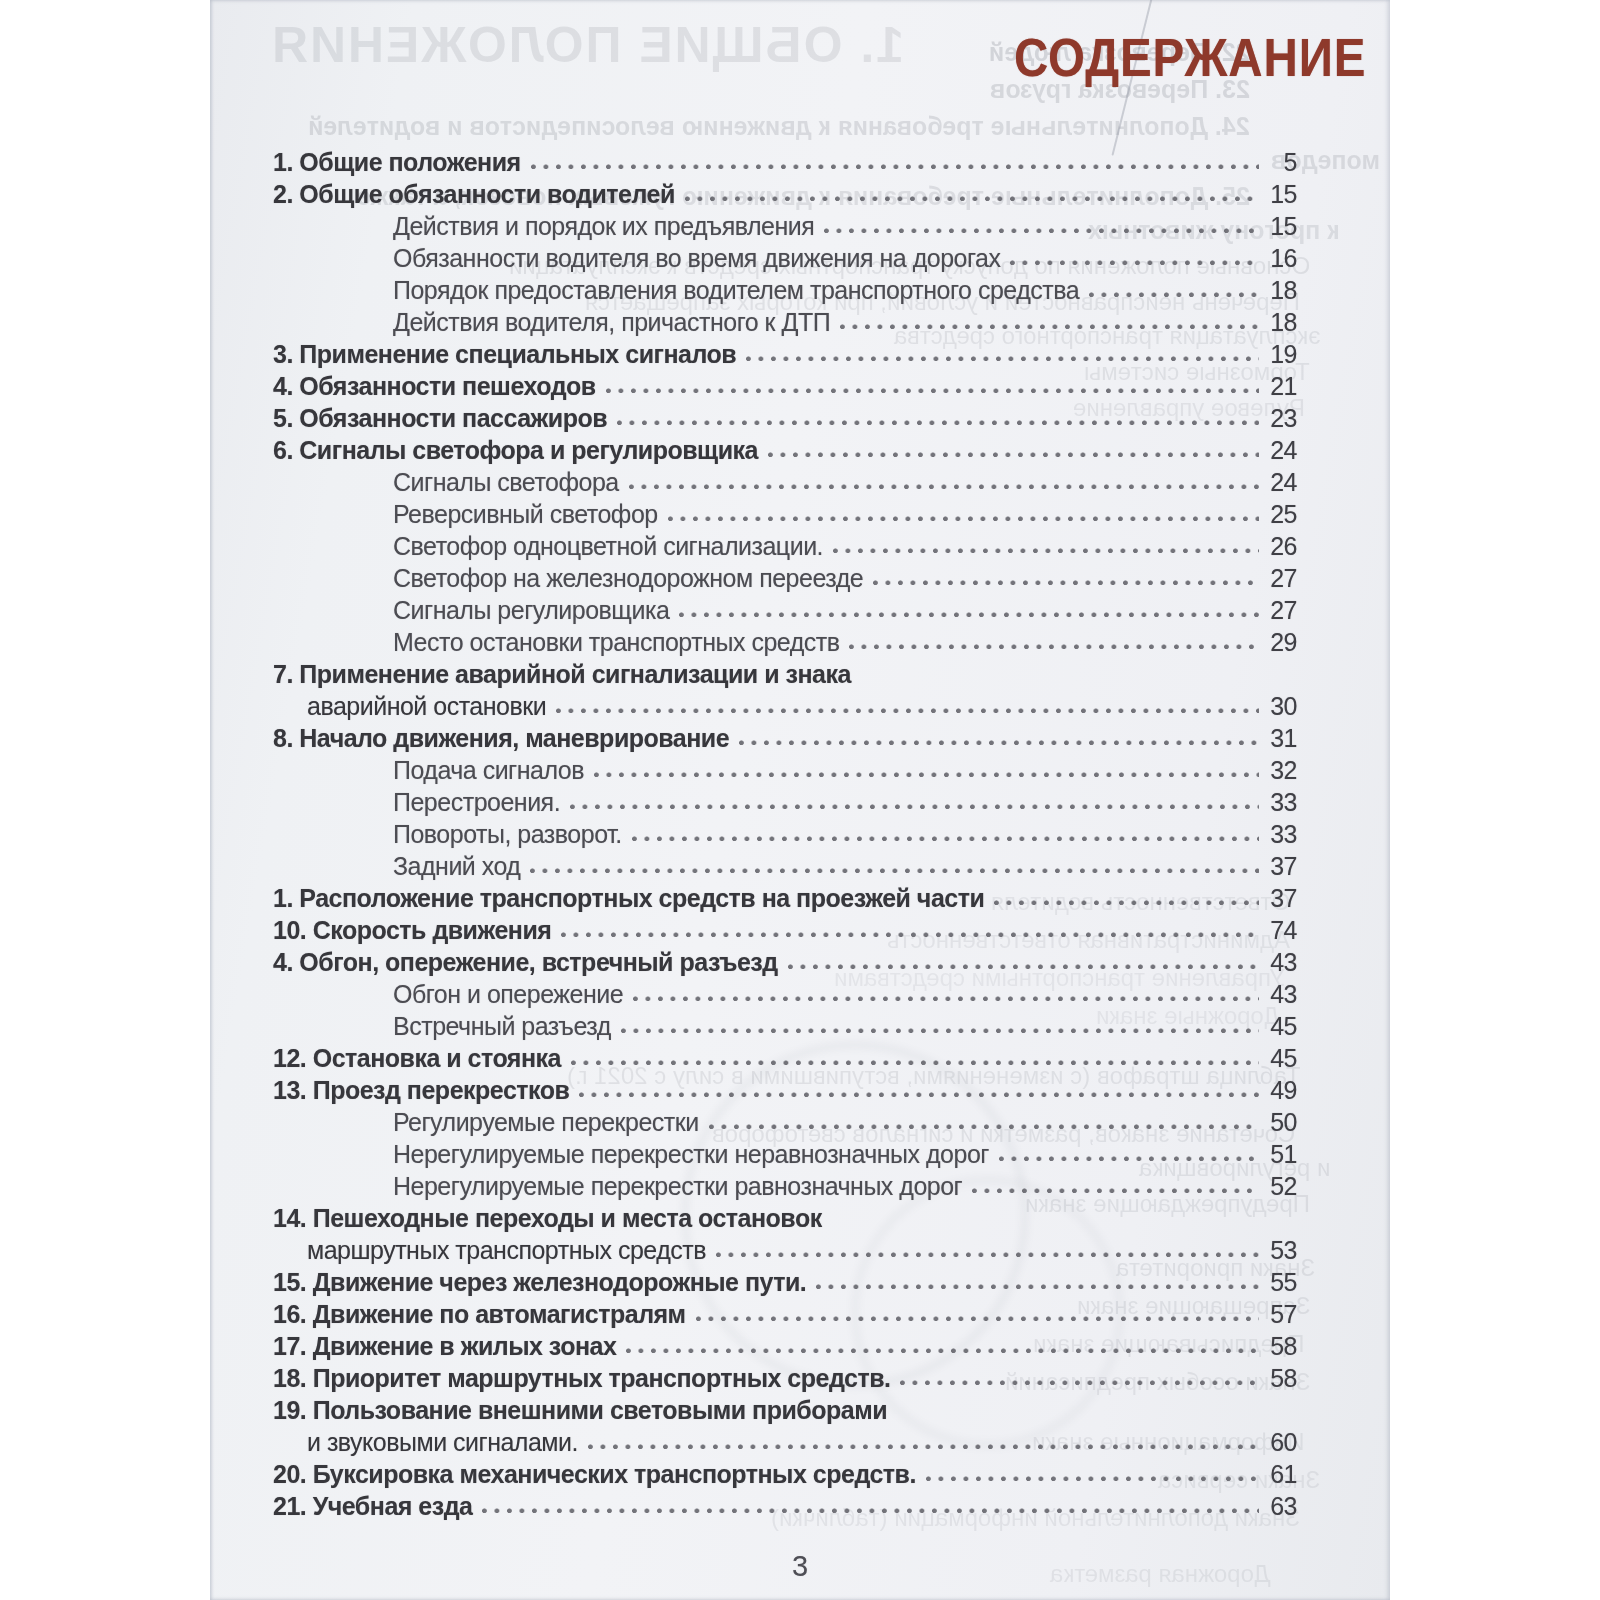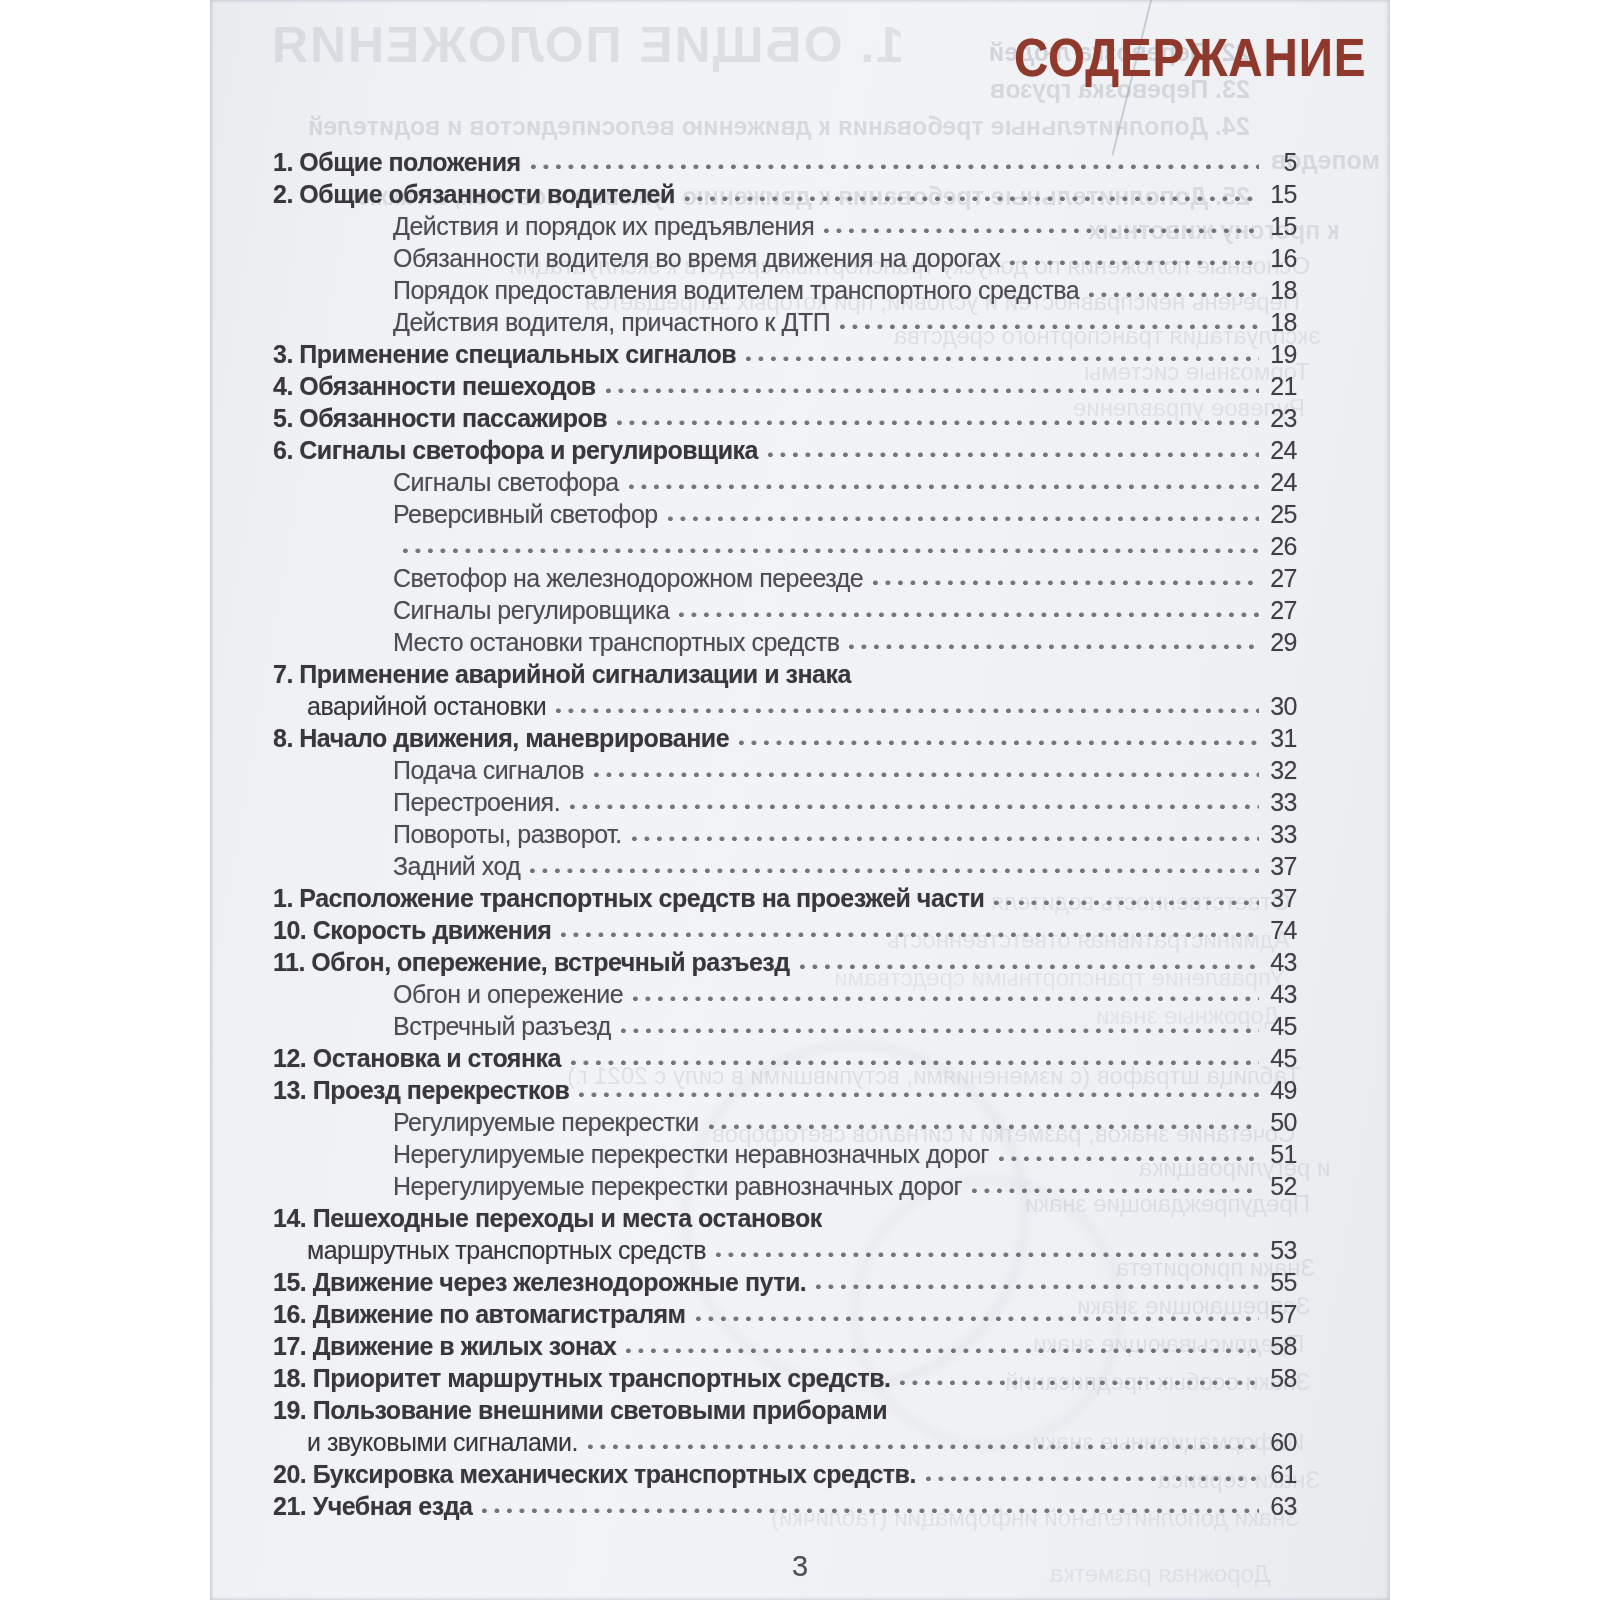--- a/index.html
+++ b/index.html
@@ -182,20 +182,21 @@
           <span class="pg">24</span>
         </div>
 
         <div class="row level-sub">
           <span class="label">Реверсивный светофор</span>
           <span class="leader"></span>
           <span class="pg">25</span>
         </div>
 
         <div class="row level-sub">
+          <span class="label">Светофор одноцветной сигнализации.</span>
           <span class="leader"></span>
           <span class="pg">26</span>
         </div>
 
         <div class="row level-sub">
           <span class="label">Светофор на железнодорожном переезде</span>
           <span class="leader"></span>
           <span class="pg">27</span>
         </div>
 
@@ -258,21 +259,21 @@
           <span class="pg">37</span>
         </div>
 
         <div class="row level-main">
           <span class="label">10. Скорость движения</span>
           <span class="leader"></span>
           <span class="pg">74</span>
         </div>
 
         <div class="row level-main">
-          <span class="label">11. Обгон, опережение, встречный разъезд</span>
+          <span class="label">4. Обгон, опережение, встречный разъезд</span>
           <span class="leader"></span>
           <span class="pg">43</span>
         </div>
 
         <div class="row level-sub">
           <span class="label">Обгон и опережение</span>
           <span class="leader"></span>
           <span class="pg">43</span>
         </div>
 

